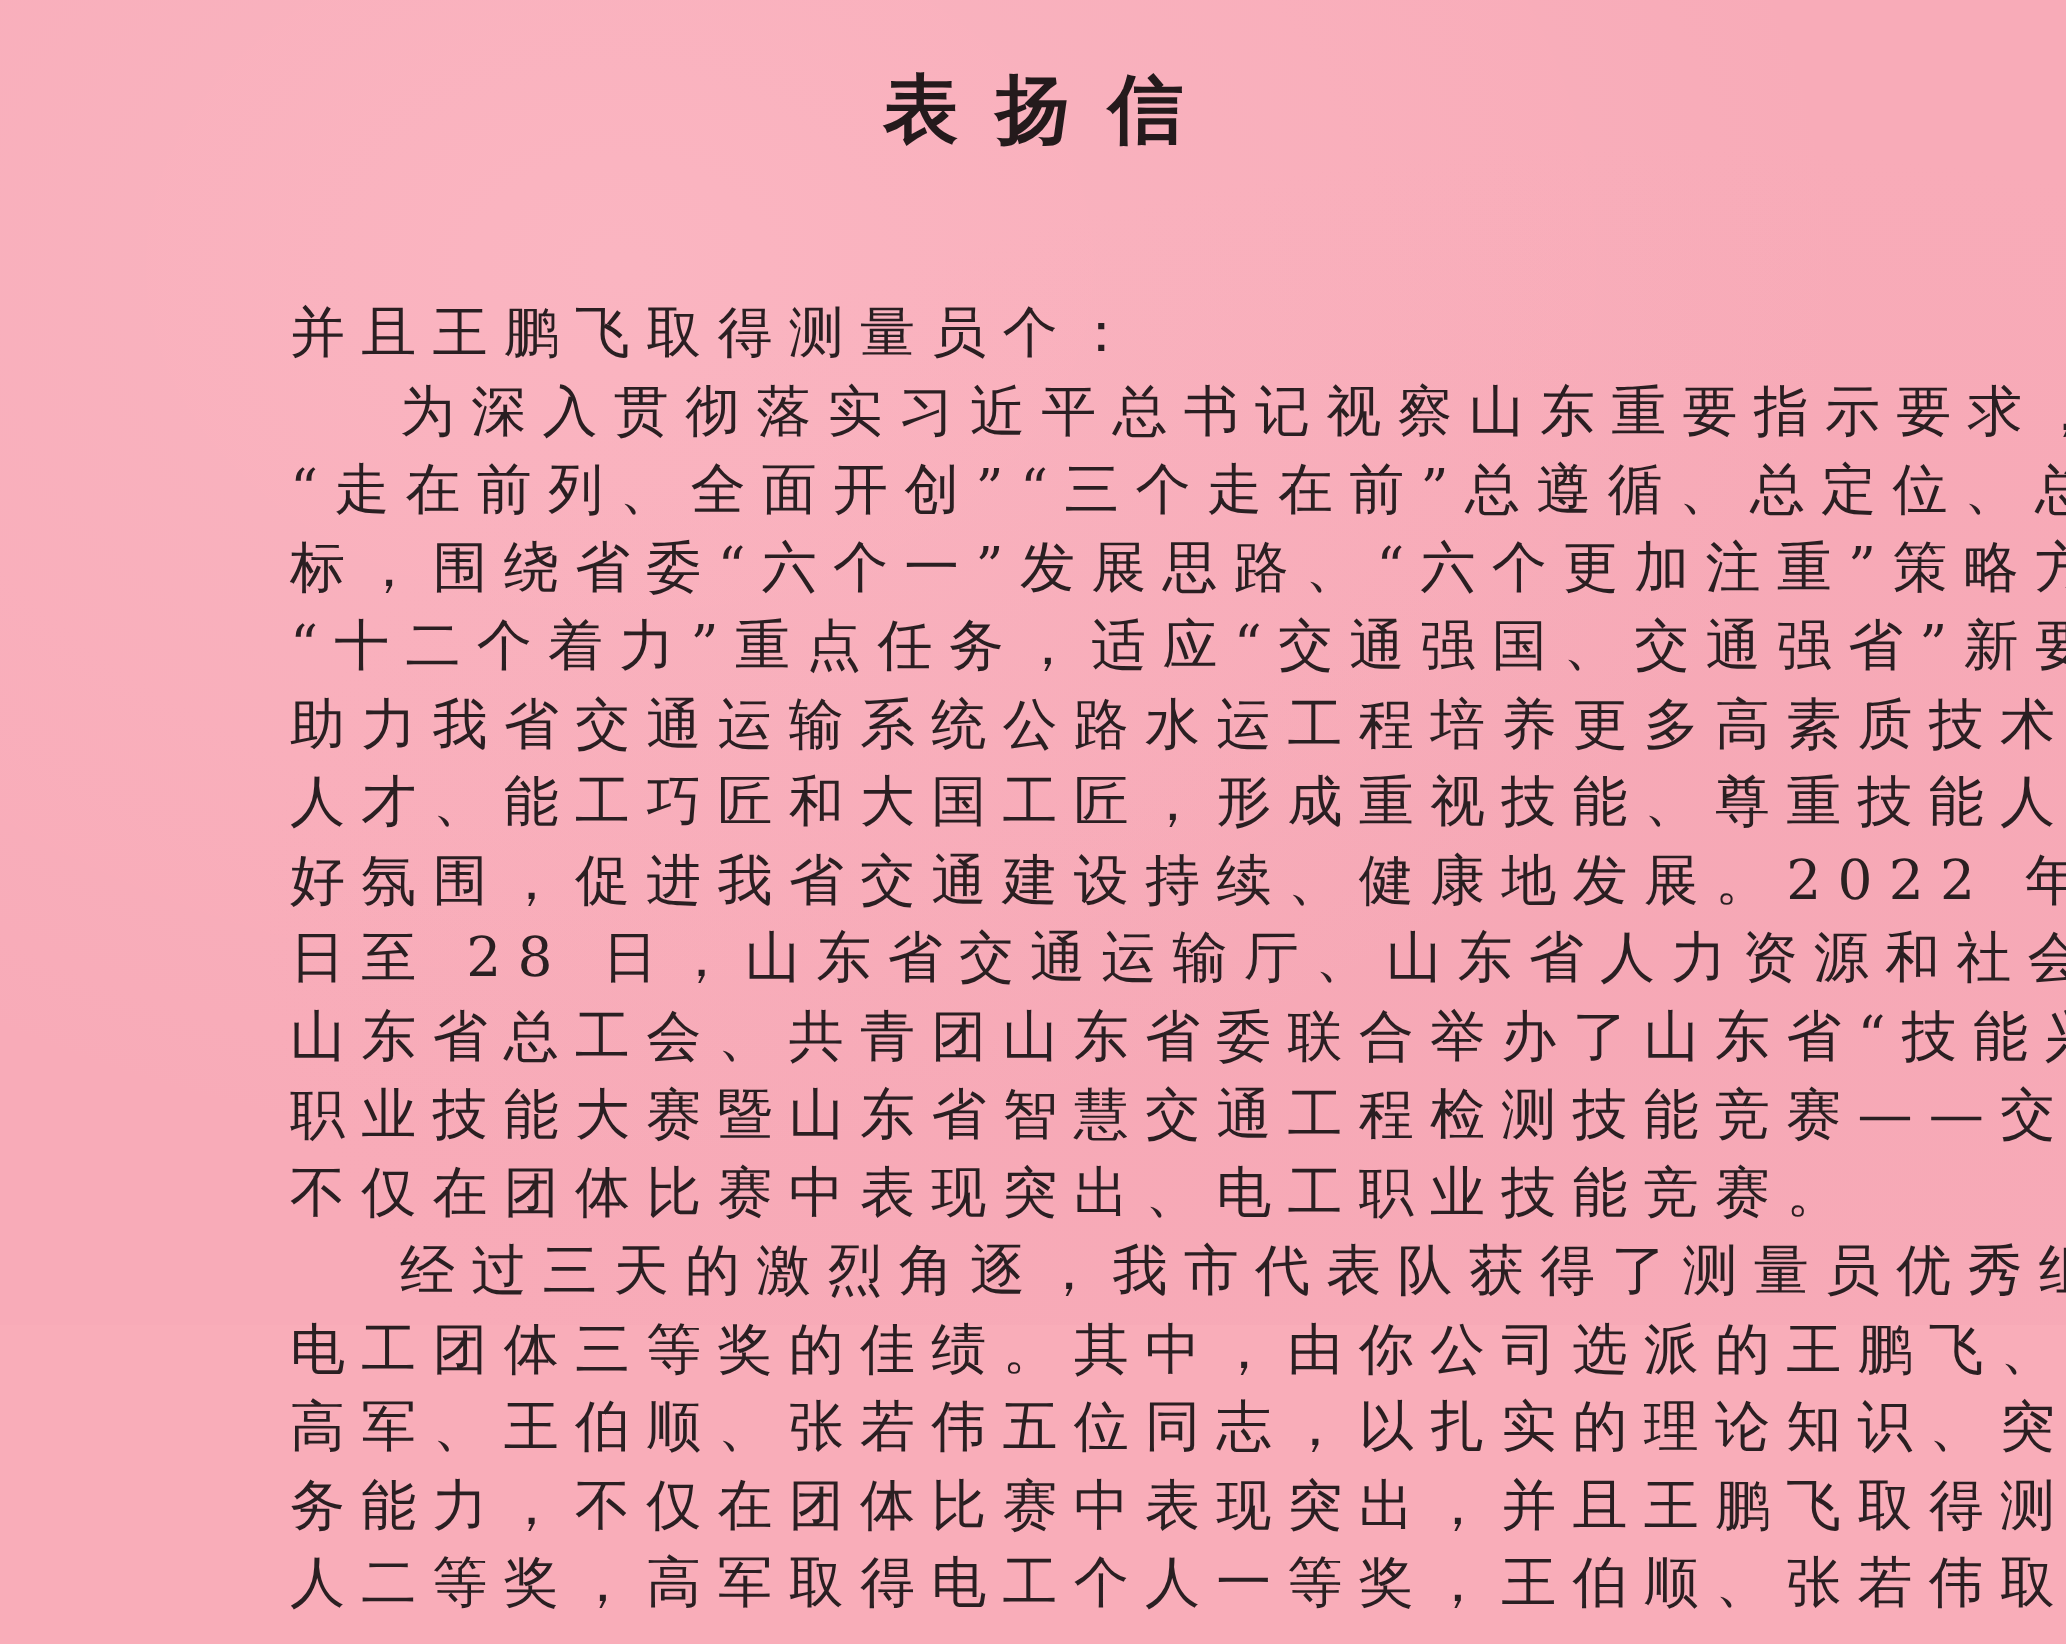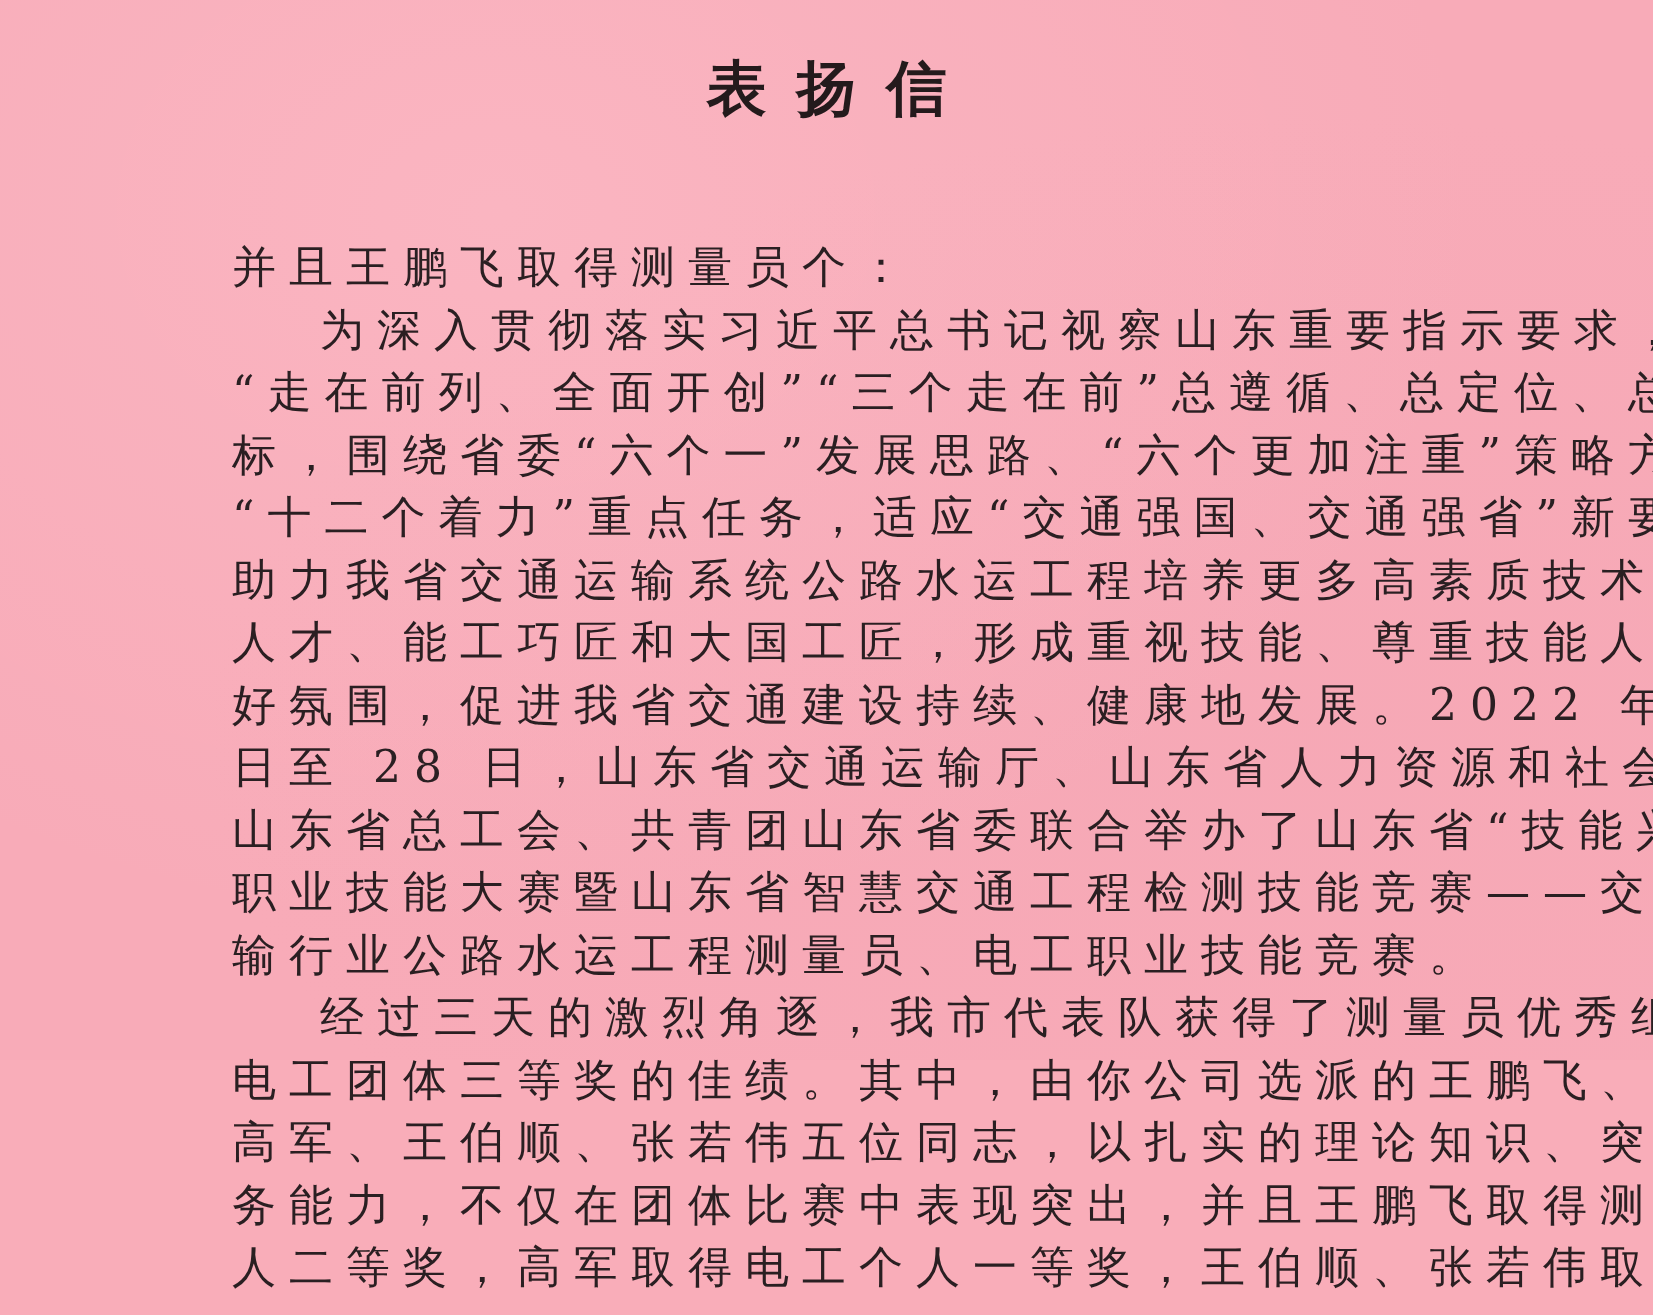--- a/index.html
+++ b/index.html
@@ -66,20 +66,20 @@
     <div class="line indent">为深入贯彻落实习近平总书记视察山东重要指示要求，锚定</div>
     <div class="line">“走在前列、全面开创”“三个走在前”总遵循、总定位、总航</div>
     <div class="line">标，围绕省委“六个一”发展思路、“六个更加注重”策略方法、</div>
     <div class="line">“十二个着力”重点任务，适应“交通强国、交通强省”新要求，</div>
     <div class="line">助力我省交通运输系统公路水运工程培养更多高素质技术技能</div>
     <div class="line">人才、能工巧匠和大国工匠，形成重视技能、尊重技能人才的良</div>
     <div class="line">好氛围，促进我省交通建设持续、健康地发展。2022 年 8 月 25</div>
     <div class="line">日至 28 日，山东省交通运输厅、山东省人力资源和社会保障厅、</div>
     <div class="line">山东省总工会、共青团山东省委联合举办了山东省“技能兴鲁”</div>
     <div class="line">职业技能大赛暨山东省智慧交通工程检测技能竞赛——交通运</div>
-    <div class="line">输行业公路水运工程测量员、电工职业技能竞赛。</div>
+    <div class="line">不仅在团体比赛中表现突出、电工职业技能竞赛。</div>
     <div class="line indent">经过三天的激烈角逐，我市代表队获得了测量员优秀组织奖、</div>
     <div class="line">电工团体三等奖的佳绩。其中，由你公司选派的王鹏飞、李林帅、</div>
     <div class="line">高军、王伯顺、张若伟五位同志，以扎实的理论知识、突出的业</div>
     <div class="line">务能力，不仅在团体比赛中表现突出，并且王鹏飞取得测量员个</div>
     <div class="line">人二等奖，高军取得电工个人一等奖，王伯顺、张若伟取得电工</div>
   </div>
 </div>
 
 </body></html>

